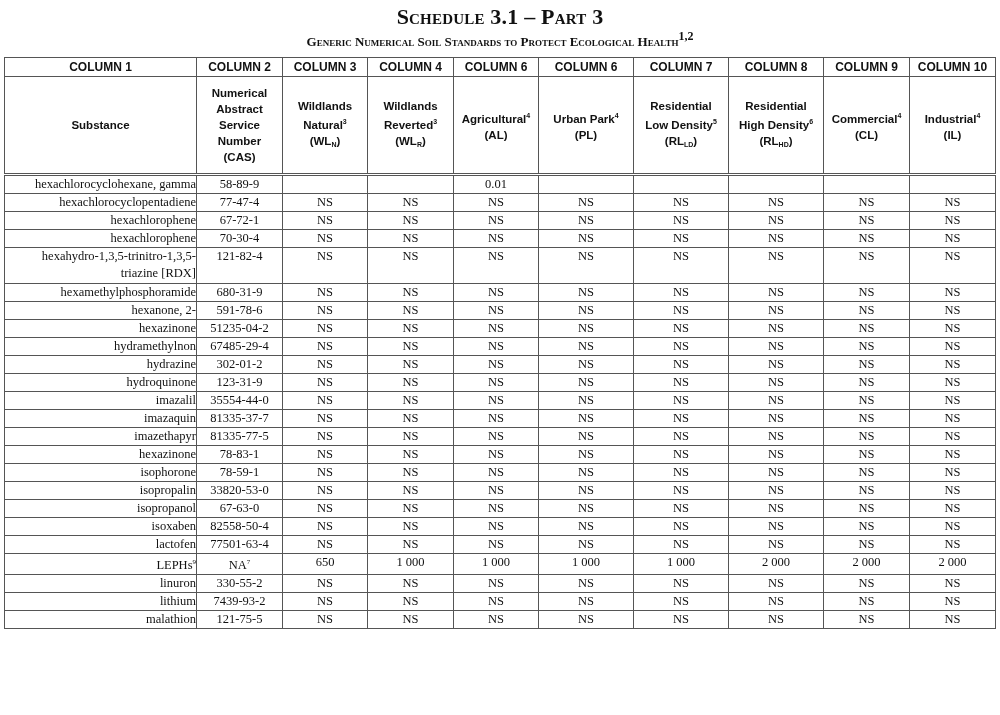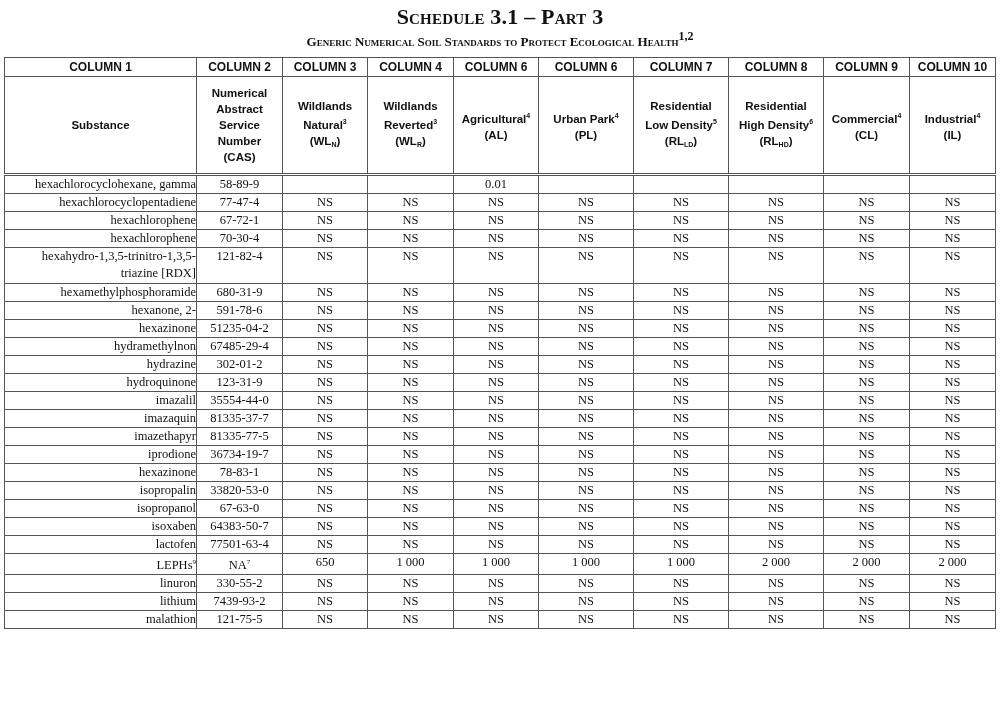--- a/index.html
+++ b/index.html
@@ -235,44 +235,44 @@
         <td>NS</td>
         <td>NS</td>
         <td>NS</td>
         <td>NS</td>
         <td>NS</td>
         <td>NS</td>
         <td>NS</td>
         <td>NS</td>
       </tr>
       <tr>
-        <td class="sub-name"><span>iprodione</span></td>
-        <td><span>36734-19-7</span></td>
-        <td>NS</td>
-        <td>NS</td>
-        <td>NS</td>
-        <td>NS</td>
-        <td>NS</td>
-        <td>NS</td>
-        <td>NS</td>
-        <td>NS</td>
-      </tr>
-      <tr>
         <td class="sub-name"><span>hexazinone</span></td>
         <td><span>78-83-1</span></td>
         <td>NS</td>
         <td>NS</td>
         <td>NS</td>
         <td>NS</td>
         <td>NS</td>
         <td>NS</td>
         <td>NS</td>
         <td>NS</td>
       </tr>
       <tr>
+        <td class="sub-name"><span>isophorone</span></td>
+        <td><span>78-59-1</span></td>
+        <td>NS</td>
+        <td>NS</td>
+        <td>NS</td>
+        <td>NS</td>
+        <td>NS</td>
+        <td>NS</td>
+        <td>NS</td>
+        <td>NS</td>
+      </tr>
+      <tr>
         <td class="sub-name"><span>isopropalin</span></td>
         <td><span>33820-53-0</span></td>
         <td>NS</td>
         <td>NS</td>
         <td>NS</td>
         <td>NS</td>
         <td>NS</td>
         <td>NS</td>
         <td>NS</td>
         <td>NS</td>
@@ -284,21 +284,21 @@
         <td>NS</td>
         <td>NS</td>
         <td>NS</td>
         <td>NS</td>
         <td>NS</td>
         <td>NS</td>
         <td>NS</td>
       </tr>
       <tr>
         <td class="sub-name"><span>isoxaben</span></td>
-        <td><span>64383-50-7</span></td>
+        <td><span>82558-50-4</span></td>
         <td>NS</td>
         <td>NS</td>
         <td>NS</td>
         <td>NS</td>
         <td>NS</td>
         <td>NS</td>
         <td>NS</td>
         <td>NS</td>
       </tr>
       <tr>

